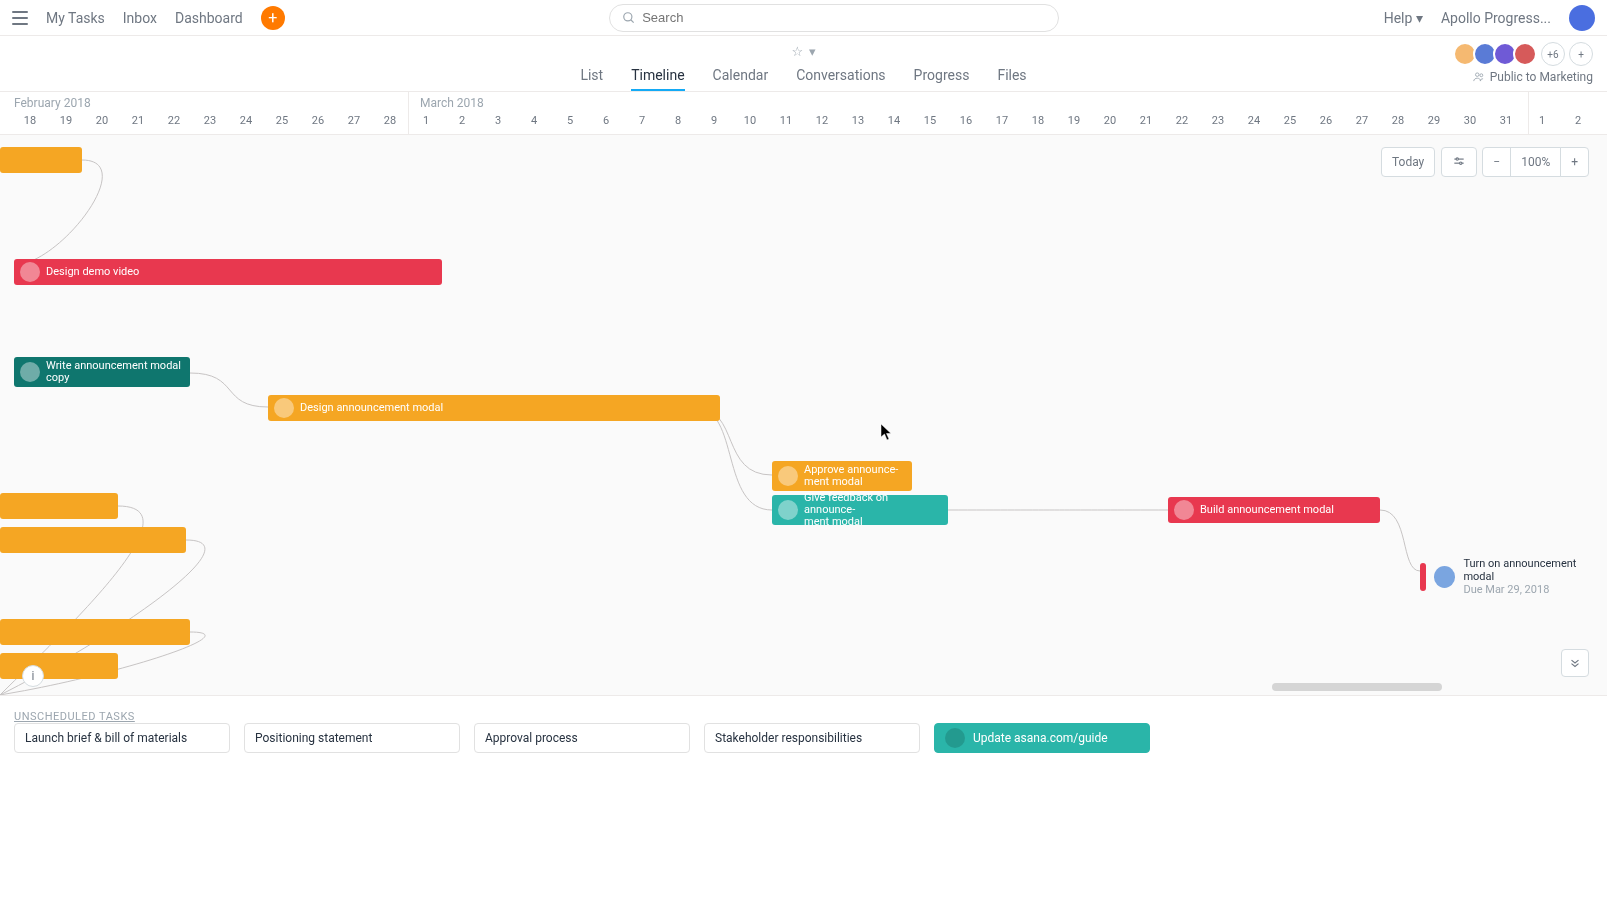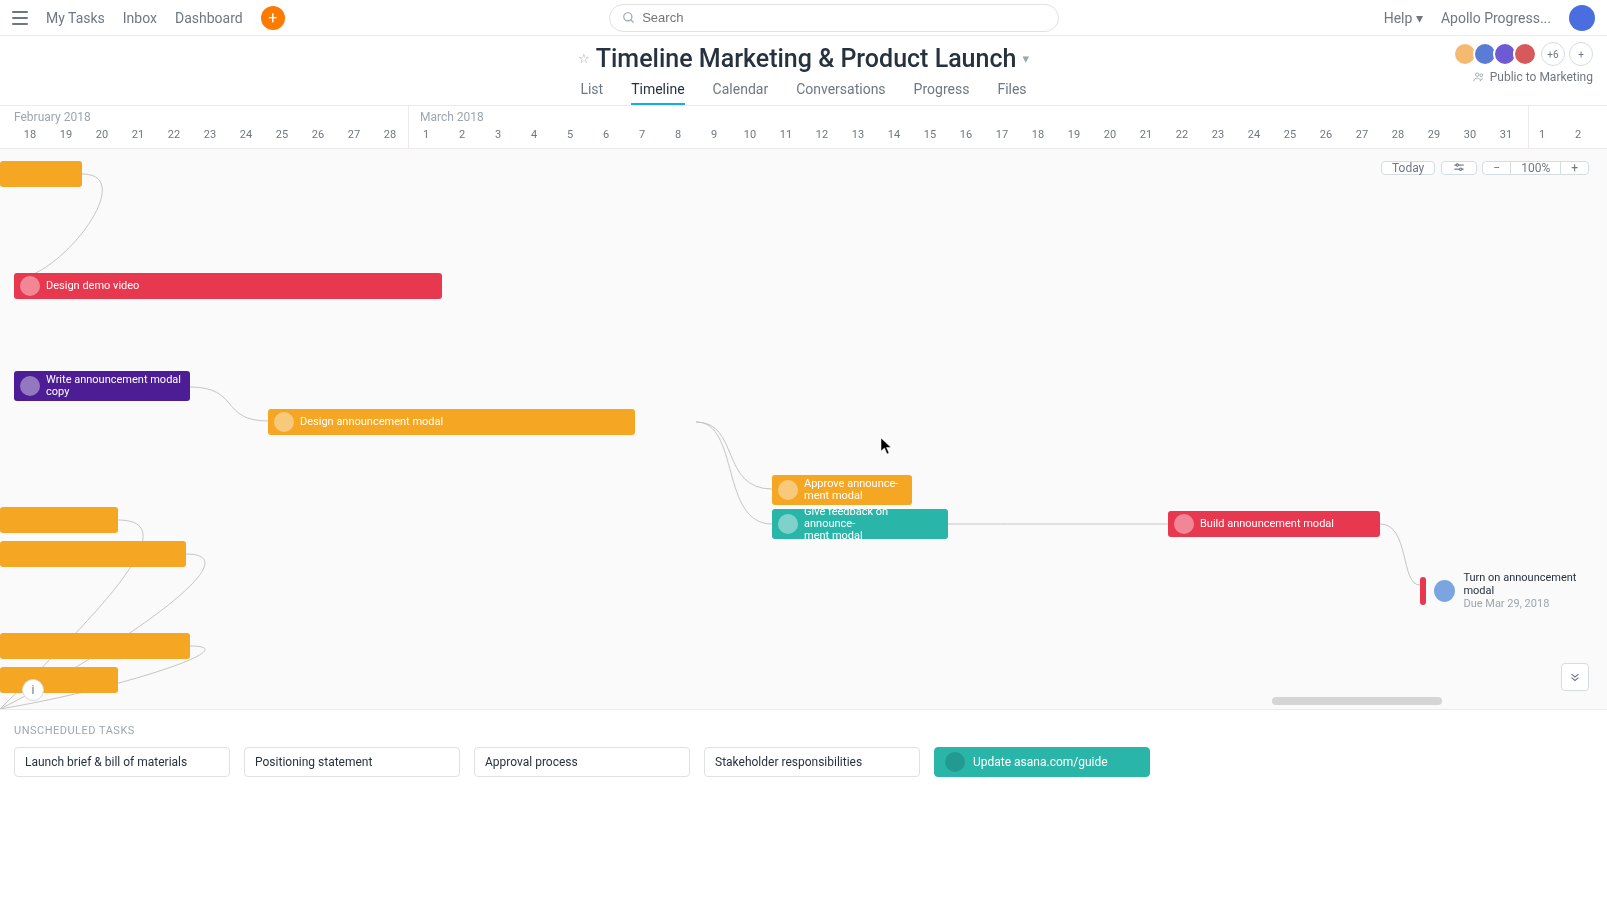--- a/index.html
+++ b/index.html
@@ -36,21 +36,21 @@
 .tl-header { border-top: 1px solid #edeae9; border-bottom: 1px solid #edeae9; position: relative; height: 44px; }
 .month-row { display: flex; height: 22px; align-items: center; }
 .month-lbl { font-size: 12px; color: #9ca6af; position: absolute; }
 .month-sep { position: absolute; top: 0; bottom: 0; width: 1px; background: #edeae9; }
 .day-row { display: flex; height: 22px; position: relative; }
 .day-cell { position: absolute; font-size: 11px; color: #6f7782; text-align: center; width: 32px; margin-left: -16px; }
 
 
 .tl-body { position: relative; height: 560px; background: #fafafa; overflow: hidden; }
 .tl-controls { position: absolute; top: 12px; right: 18px; display: flex; gap: 6px; z-index: 20; }
-.ctrl-btn { height: 14px; border: 1px solid #d5dce0; border-radius: 4px; background: #fff; display: flex; align-items: center; justify-content: center; padding: 0 10px; font-size: 12px; color: #6f7782; cursor: pointer; }
+.ctrl-btn { height: 30px; border: 1px solid #d5dce0; border-radius: 4px; background: #fff; display: flex; align-items: center; justify-content: center; padding: 0 10px; font-size: 12px; color: #6f7782; cursor: pointer; }
 .zoom-group { display: flex; }
 .zoom-group .ctrl-btn { border-radius: 0; margin-left: -1px; }
 .zoom-group .ctrl-btn:first-child { border-radius: 4px 0 0 4px; }
 .zoom-group .ctrl-btn:last-child { border-radius: 0 4px 4px 0; }
 
 .task-bar { position: absolute; height: 26px; border-radius: 3px; display: flex; align-items: center; padding: 0 6px; color: #fff; font-size: 11px; gap: 6px; cursor: pointer; }
 .task-bar.tall { height: 30px; }
 .task-bar .av { width: 20px; height: 20px; border-radius: 50%; flex-shrink: 0; background: rgba(255,255,255,0.4); }
 .task-bar .txt { line-height: 1.1; }
 
@@ -64,21 +64,21 @@
 .dep-svg { position: absolute; top: 0; left: 0; width: 100%; height: 100%; pointer-events: none; }
 .dep-svg path { stroke: #c7c4c4; stroke-width: 1; fill: none; }
 
 .cursor { position: absolute; font-size: 14px; pointer-events: none; }
 .info-badge { position: absolute; width: 22px; height: 22px; border-radius: 50%; border: 1px solid #d5dce0; background: #fff; display: flex; align-items: center; justify-content: center; color: #6f7782; font-size: 12px; }
 .collapse-btn { position: absolute; right: 18px; bottom: 18px; width: 28px; height: 28px; border: 1px solid #d5dce0; border-radius: 4px; background: #fff; display: flex; align-items: center; justify-content: center; color: #6f7782; cursor: pointer; }
 .hscroll { position: absolute; bottom: 4px; height: 8px; background: #d5d5d5; border-radius: 4px; }
 
 
 .unsched { padding: 14px 14px 0; border-top: 1px solid #edeae9; background: #fff; }
-.unsched-title { font-size: 11px; letter-spacing: 0.5px; color: #9ca6af; margin-bottom: 10px; }
+.unsched-title { font-size: 11px; letter-spacing: 0.5px; color: #9ca6af; margin-bottom: 0; text-decoration: underline; }
 .unsched-cards { display: flex; gap: 14px; }
 .ucard { width: 216px; height: 30px; border: 1px solid #e1e1e1; border-radius: 4px; display: flex; align-items: center; padding: 0 10px; font-size: 12px; color: #273240; cursor: pointer; gap: 8px; }
 .ucard.teal { background: #2ab5a9; border-color: #2ab5a9; color: #fff; }
 .ucard .av { width: 20px; height: 20px; border-radius: 50%; background: rgba(0,0,0,0.15); }
 
 svg.icon { width: 14px; height: 14px; }
 </style>
 </head>
 <body>
 
@@ -106,21 +106,20 @@
   <div class="topnav-right">
     <span><span>Help</span> <span>▾</span></span>
     <span>Apollo Progress...</span>
     <div class="user-avatar"></div>
   </div>
 </div>
 
 <div class="proj-header">
   <div class="proj-title-row">
     <span class="star-icon">☆</span>
-    <span class="proj-title">Timeline Marketing &amp; Product Launch</span>
     <span class="chev-icon">▾</span>
   </div>
   <div class="proj-tabs" id="proj-tabs">
       <div class="proj-tab">List</div>
       <div class="proj-tab active">Timeline</div>
       <div class="proj-tab">Calendar</div>
       <div class="proj-tab">Conversations</div>
       <div class="proj-tab">Progress</div>
       <div class="proj-tab">Files</div>
     </div>
@@ -231,25 +230,25 @@
       <div class="ctrl-btn">+</div>
     </div>
   </div>
 
   <div id="task-bars">
       <div class="task-bar" style="left: 0px; top: 12px; width: 82px; background: rgb(245, 166, 35);"></div>
       <div class="task-bar" style="left: 14px; top: 124px; width: 428px; background: rgb(232, 56, 79);">
         <div class="av"></div>
         <div class="txt">Design demo video</div>
       </div>
-      <div class="task-bar tall" style="left: 14px; top: 222px; width: 176px; background: #4c1d95;">
+      <div class="task-bar tall" style="left: 14px; top: 222px; width: 176px; background: #0f766e;">
         <div class="av"></div>
         <div class="txt">Write announcement modal copy</div>
       </div>
-      <div class="task-bar" style="left: 268px; top: 260px; width: 367px; background: rgb(245, 166, 35);">
+      <div class="task-bar" style="left: 268px; top: 260px; width: 452px; background: rgb(245, 166, 35);">
         <div class="av"></div>
         <div class="txt">Design announcement modal</div>
       </div>
       <div class="task-bar tall" style="left: 772px; top: 326px; width: 140px; background: rgb(245, 166, 35);">
         <div class="av"></div>
         <div class="txt">Approve announce-<br>ment modal</div>
       </div>
       <div class="task-bar tall" style="left: 772px; top: 360px; width: 176px; background: rgb(42, 181, 169);">
         <div class="av"></div>
         <div class="txt">Give feedback on announce-<br>ment modal</div>

